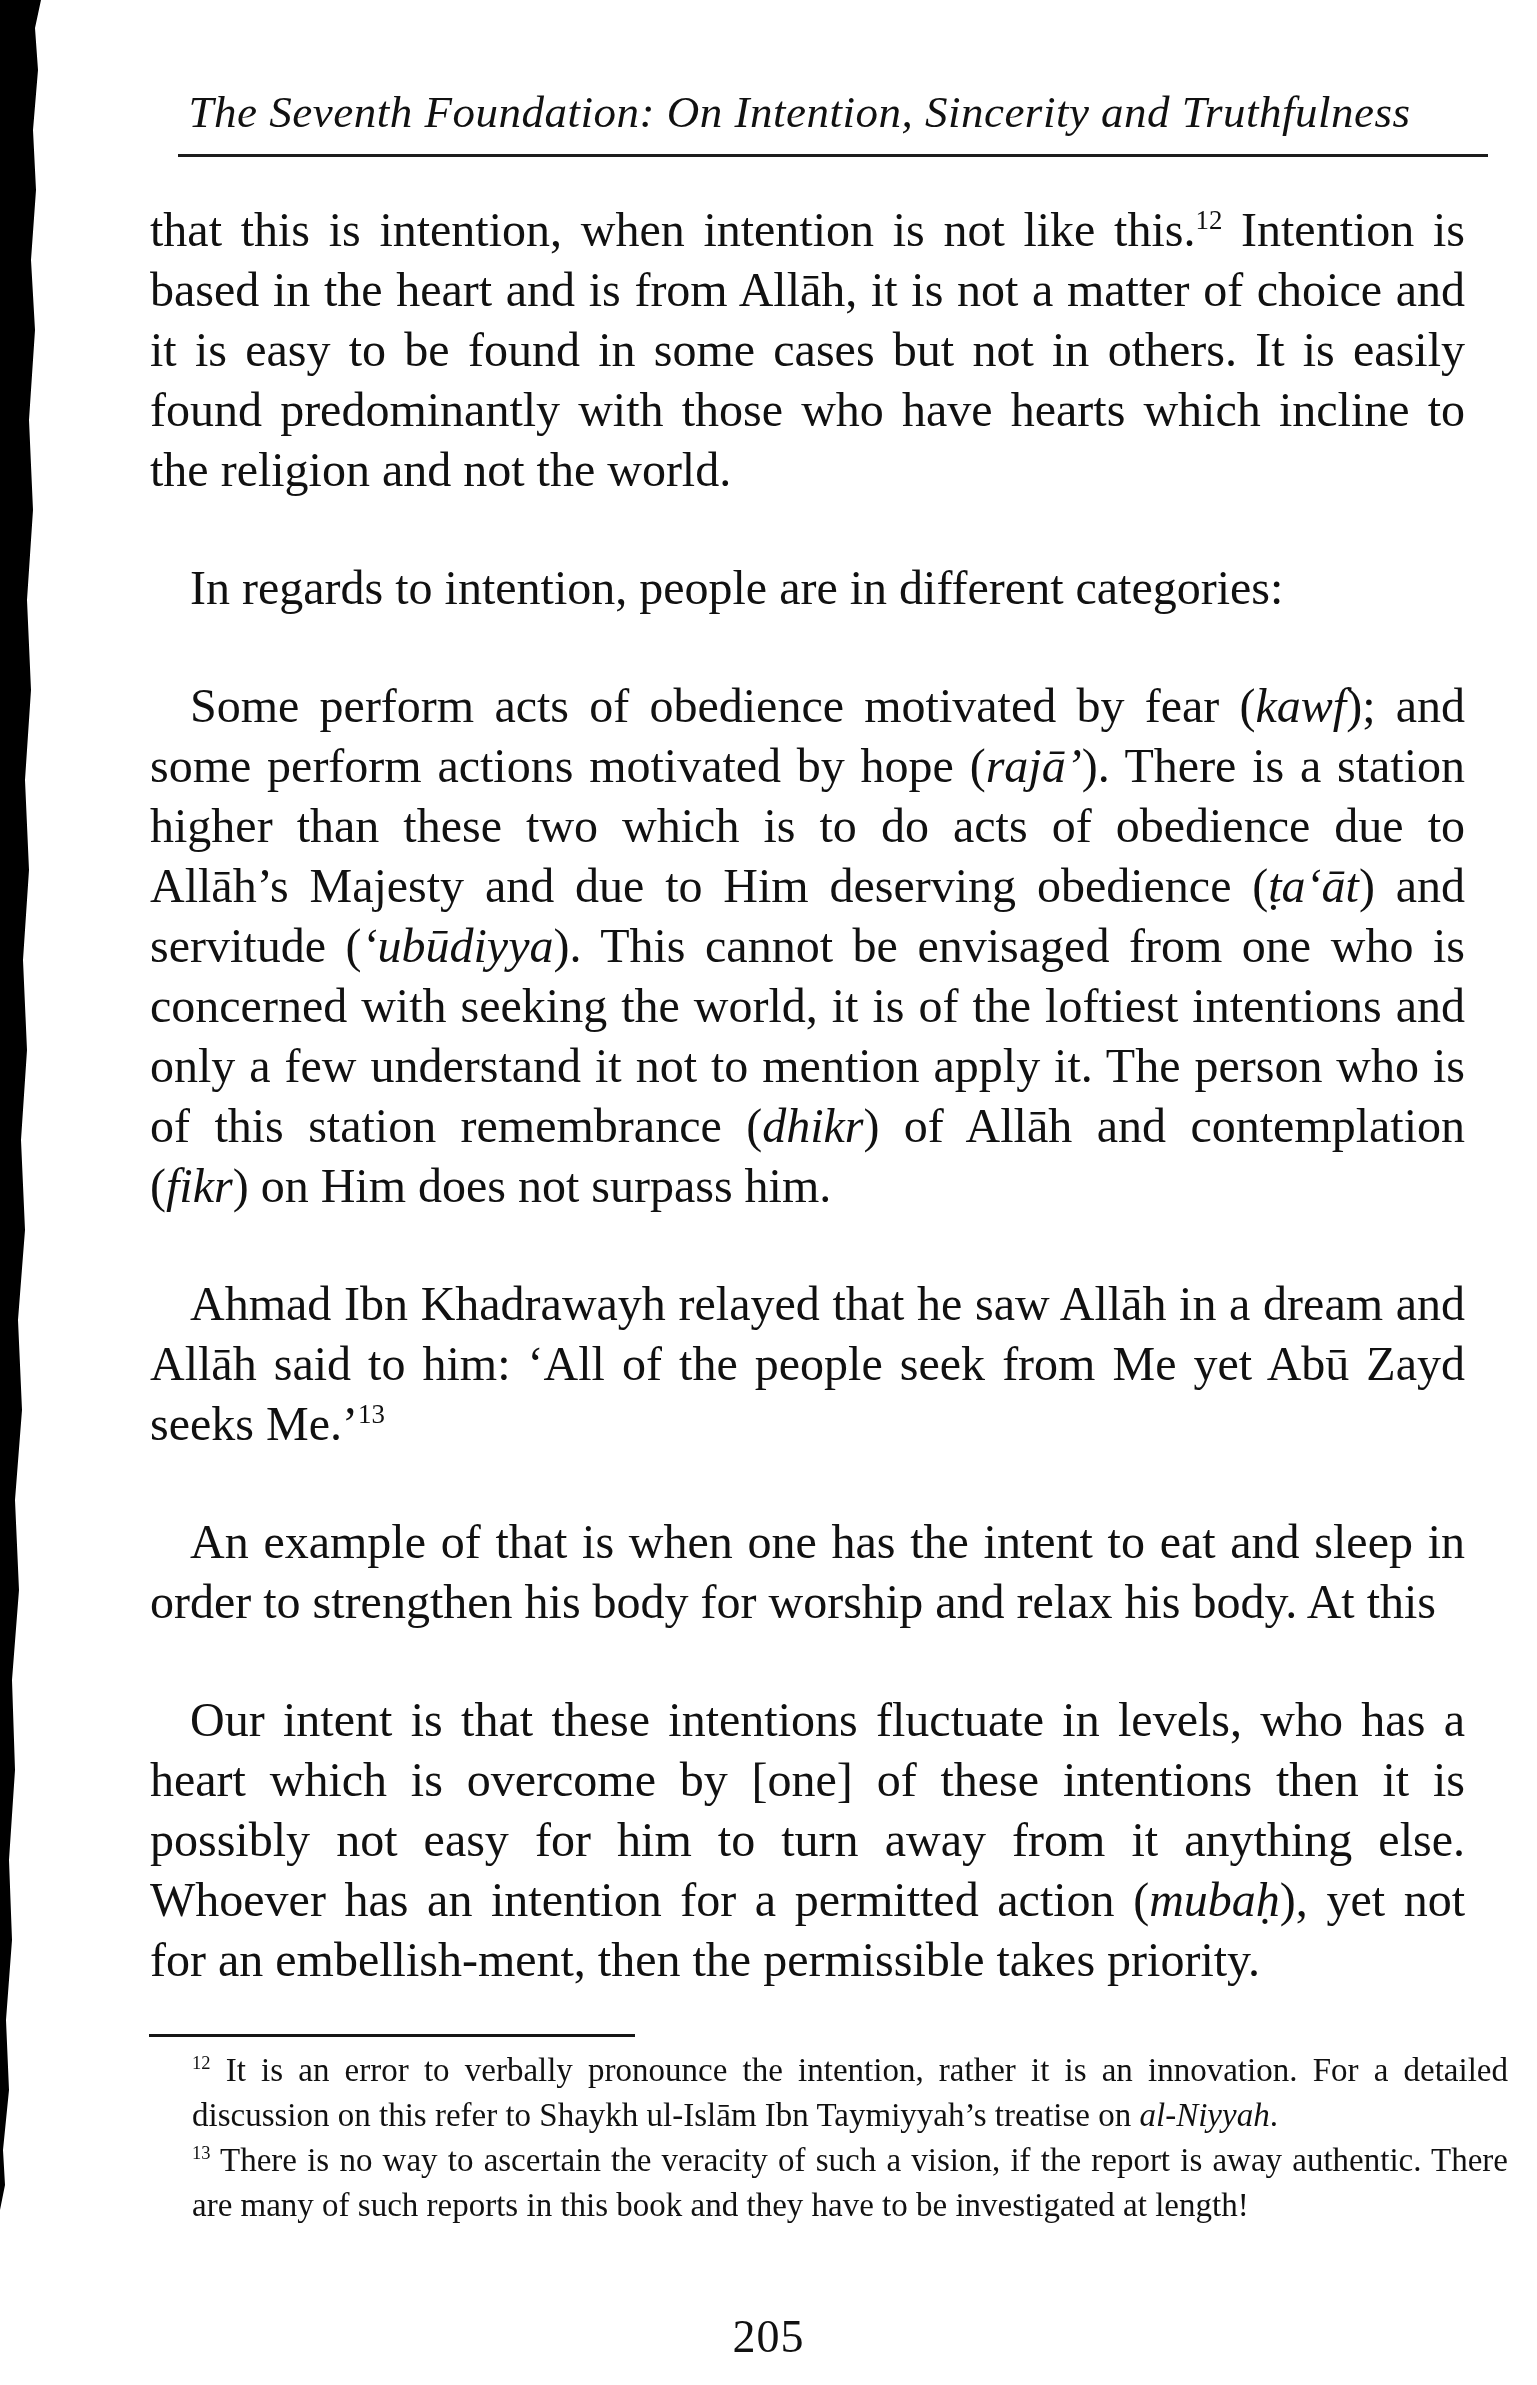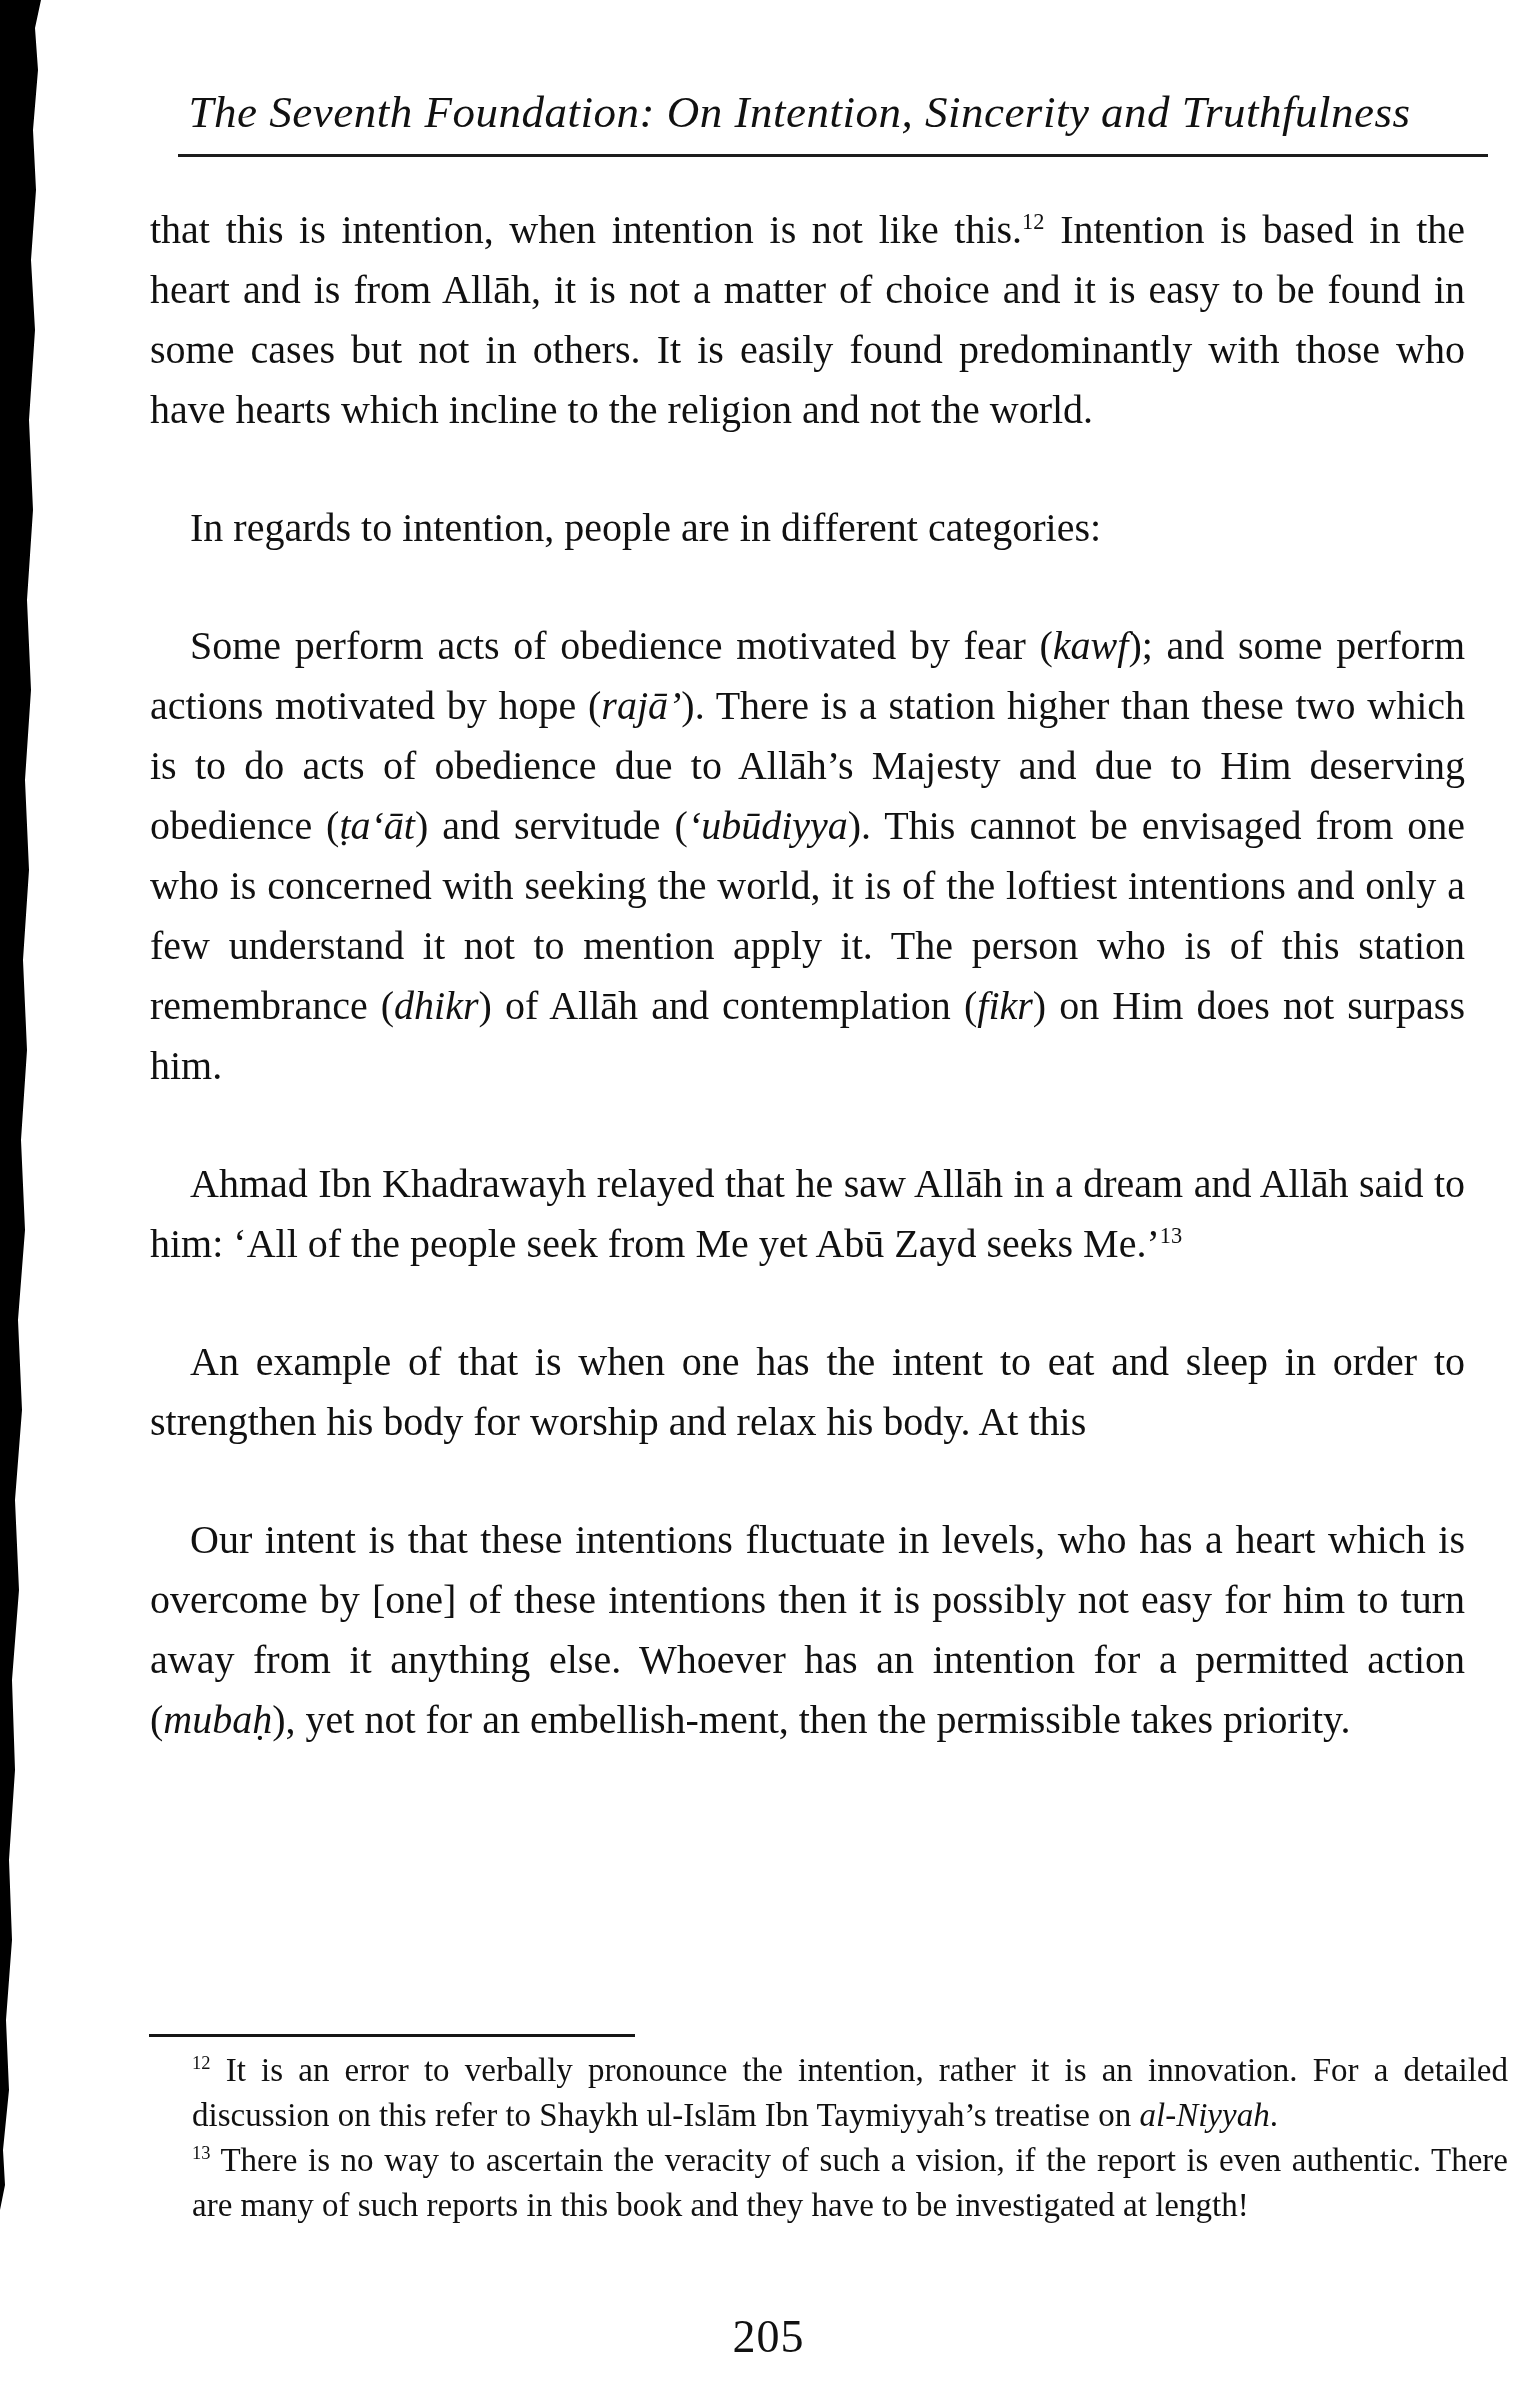--- a/index.html
+++ b/index.html
@@ -39,21 +39,21 @@
     margin: 16px 0 0 147px;
     width: 1310px;
     border: none;
     border-top: 3px solid #1c1c1c;
   }
   main {
     position: absolute;
     top: 200px;
     left: 150px;
     width: 1315px;
-    font-size: 40px;
+    font-size: 48px;
     line-height: 60px;
     text-align: justify;
   }
   .para { margin: 0; }
   .para + .para { margin-top: 58px; }
   .para.indent { text-indent: 40px; }
   sup { font-size: 0.56em; line-height: 0; vertical-align: super; letter-spacing: 0; }
   i { font-style: italic; }
   .footnote-rule {
     position: absolute;
@@ -99,18 +99,18 @@
     <p class="para indent"><span>Some perform acts of obedience motivated by fear (</span><i>kawf</i><span>); and some perform actions motivated by hope (</span><i>rajā’</i><span>). There is a station higher than these two which is to do acts of obedience due to Allāh’s Majesty and due to Him deserving obedience (</span><i>ṭa‘āt</i><span>) and servitude (</span><i>‘ubūdiyya</i><span>). This cannot be envisaged from one who is concerned with seeking the world, it is of the loftiest intentions and only a few understand it not to mention apply it. The person who is of this station remembrance (</span><i>dhikr</i><span>) of Allāh and contemplation (</span><i>fikr</i><span>) on Him does not surpass him.</span></p>
     <p class="para indent"><span>Ahmad Ibn Khadrawayh relayed that he saw Allāh in a dream and Allāh said to him: ‘All of the people seek from Me yet Abū Zayd seeks Me.’</span><sup>13</sup></p>
     <p class="para indent"><span>An example of that is when one has the intent to eat and sleep in order to strengthen his body for worship and relax his body. At this</span></p>
     <p class="para indent"><span>Our intent is that these intentions fluctuate in levels, who has a heart which is overcome by [one] of these intentions then it is possibly not easy for him to turn away from it anything else. Whoever has an intention for a permitted action (</span><i>mubaḥ</i><span>), yet not for an embellish-ment, then the permissible takes priority.</span></p>
   </main>
 
   <div class="footnote-rule"></div>
 
   <div class="footnotes">
     <p class="footnote"><sup>12</sup><span> It is an error to verbally pronounce the intention, rather it is an innovation. For a detailed discussion on this refer to Shaykh ul-Islām Ibn Taymiyyah’s treatise on </span><i>al-Niyyah</i><span>.</span></p>
-    <p class="footnote"><sup>13</sup><span> There is no way to ascertain the veracity of such a vision, if the report is even authentic. There are many of such reports in this book and they have to be investigated at length!</span></p>
+    <p class="footnote"><sup>13</sup><span> There is no way to ascertain the veracity of such a vision, if the report is away authentic. There are many of such reports in this book and they have to be investigated at length!</span></p>
   </div>
 
   <div class="page-number">205</div>
 
 </div>
 
 </body></html>

